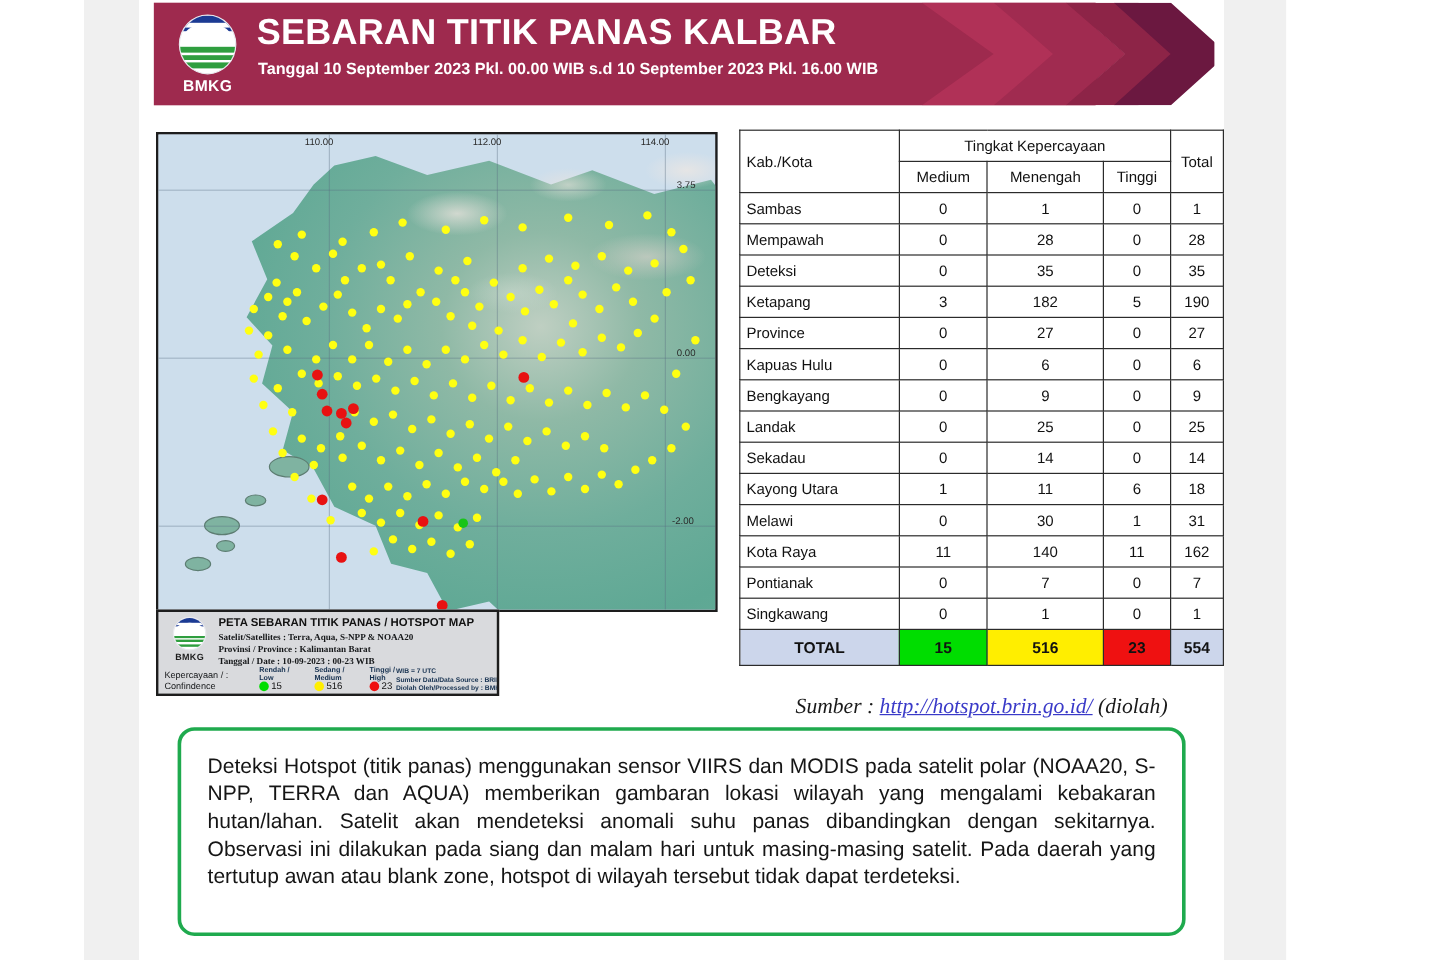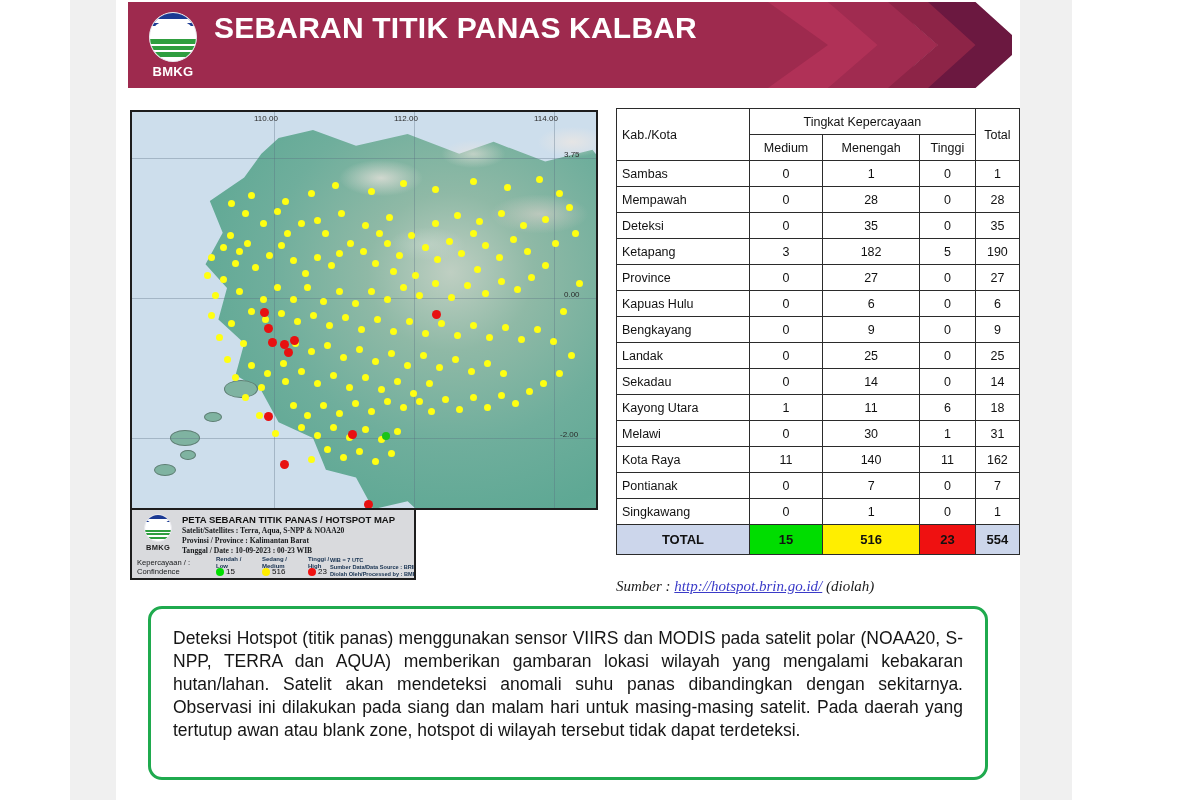--- a/index.html
+++ b/index.html
@@ -207,22 +207,22 @@
   th.grp { font-size: 12.5px; }
   th.c-low  { background: #00dd00; font-weight: bold; }
   th.c-med  { background: #ffe800; font-weight: bold; }
   th.c-high { background: #ef1111; font-weight: bold; }
   tr.total td { font-weight: bold; background: #ccd6eb; height: 30px; font-size: 13px; }
   tr.total td.t-low  { background: #00dd00; }
   tr.total td.t-med  { background: #ffee00; }
   tr.total td.t-high { background: #ef1111; }
   .source {
     position: absolute; left: 500px; top: 578px;
-    width: 404px; 
-    font-size: 15px; font-style: italic; color: #1a1a1a;
+    width: 404px; text-align: center;
+    font-size: 18px; font-style: italic; color: #1a1a1a;
     font-family: "Liberation Serif", serif;
   }
   .source a { color: #3a3ac8; text-decoration: underline; font-style: italic; }
 
   
   .notebox {
     position: absolute; left: 32px; top: 606px;
     width: 840px; height: 174px;
     border: 3px solid #1faa4e;
     border-radius: 14px;
@@ -262,20 +262,21 @@
             <div class="logo-cloud"></div>
           <div class="logo-g1"></div>
             <div class="logo-w1"></div>
             <div class="logo-g2"></div>
             <div class="logo-g3"></div>
         </div>
         <div class="logo-text">BMKG</div>
       </div>
 
       <div class="banner-title">SEBARAN TITIK PANAS KALBAR</div>
+      <div class="banner-sub">Tanggal 10 September 2023 Pkl. 00.00 WIB s.d 10 September 2023 Pkl. 16.00 WIB</div>
     </div>
 
     <div class="map-wrap">
       <div class="map-frame">
         <div class="sea"></div>
         <div class="land"></div>
         <div class="land-tex"></div>
 
         <div class="isl" style="left:38px; top:318px; width:30px; height:16px;"></div>
         <div class="isl" style="left:48px; top:338px; width:16px; height:10px;"></div>

